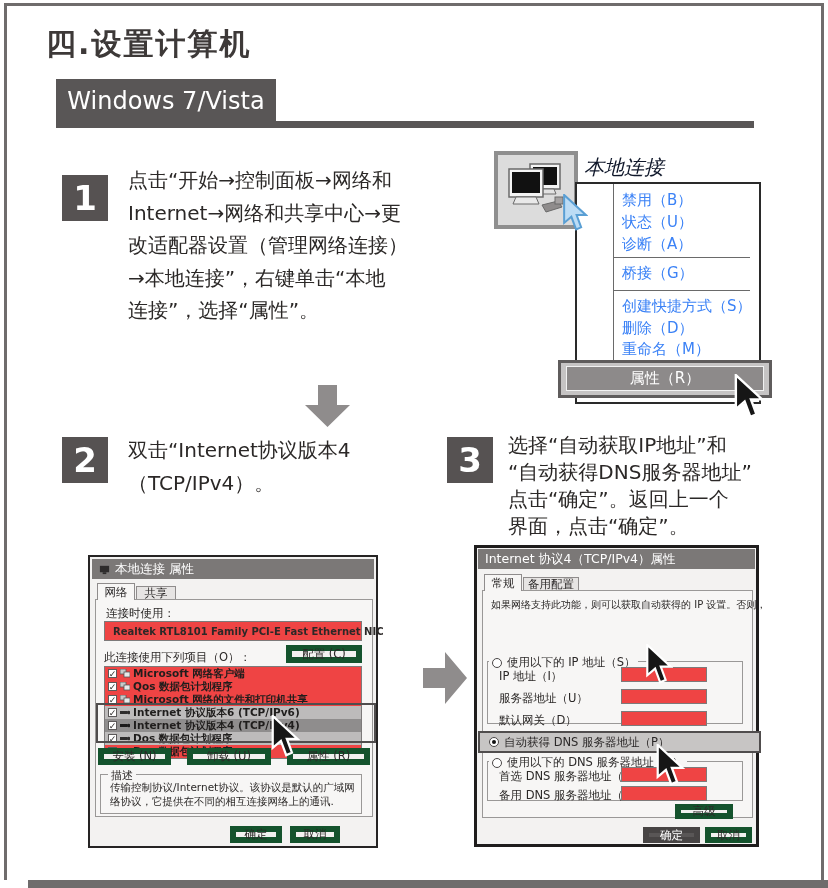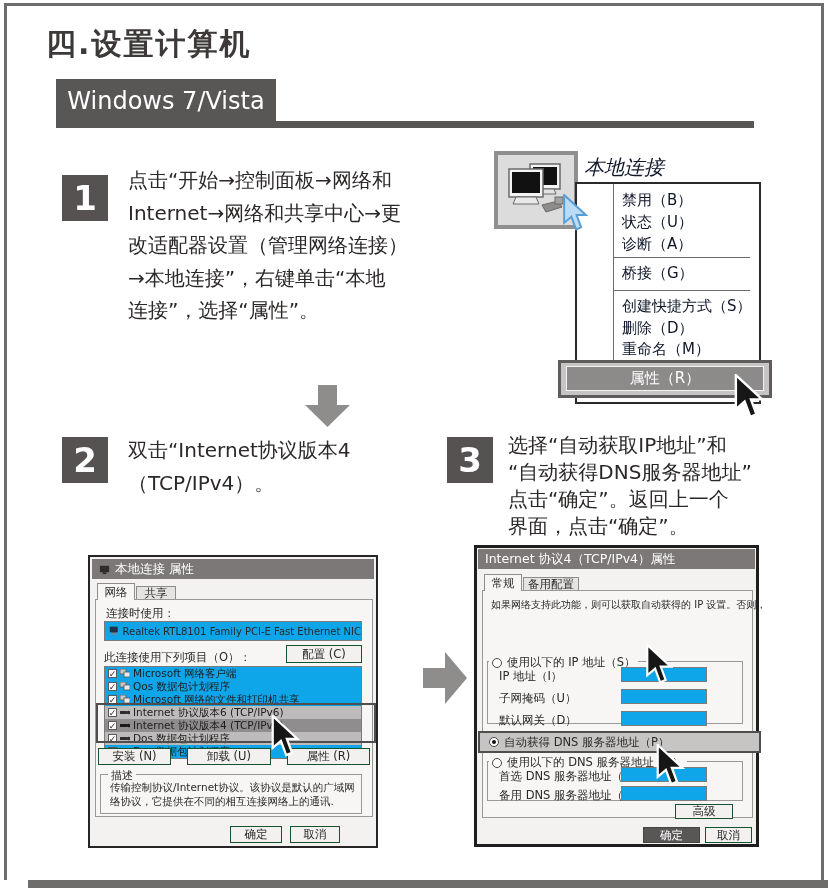--- a/index.html
+++ b/index.html
@@ -20,38 +20,38 @@
   .stepnum{width:46px;height:46px;background:#565252;color:#ffffff;font-size:34px;font-weight:bold;
            display:flex;align-items:center;justify-content:center;}
   .steptext{font-size:20px;line-height:32.5px;color:#2b2827;white-space:nowrap;}
   .steptext3{font-size:20px;line-height:27px;color:#2b2827;white-space:nowrap;}
   
   .iconbox{left:494px;top:151px;width:76px;height:70px;background:#dcdcdc;border:4px solid #8f8f8f;
            display:flex;align-items:center;justify-content:center;}
   .connlabel{left:584px;top:154px;font-size:20px;color:#0f172a;font-style:italic;}
   .ctxmenu{left:575px;top:182px;width:182px;height:218px;background:#ffffff;border:2px solid #2a2a2a;}
   .ctxgutter{left:613px;top:184px;width:1px;height:178px;background:#6a6a6a;}
-  .ctxitem{left:622px;font-size:15px;color:#0f172a;white-space:nowrap;}
+  .ctxitem{left:622px;font-size:15px;color:#3b82f6;white-space:nowrap;}
   .ctxdiv{left:614px;width:136px;height:1px;background:#6a6a6a;}
   .hl-outer{left:558px;top:360px;width:214px;height:38px;background:#c6c4c4;border:3px solid #5f5c5c;box-sizing:border-box;}
   .hl-inner{left:566px;top:366px;width:198px;height:25px;background:#8d8a8a;border:1px solid #f2f2f2;
             color:#ffffff;font-size:15px;display:flex;align-items:center;justify-content:center;box-sizing:border-box;}
   
   .dialog{background:#f3f2f1;box-sizing:border-box;}
   .titlebar{position:absolute;left:2px;top:2px;right:2px;height:20px;background:#7b7877;color:#ffffff;
             font-size:12.5px;display:flex;align-items:center;padding-left:7px;gap:5px;box-sizing:border-box;}
   .tab{position:absolute;font-size:11.5px;border:1px solid #8f8c8c;box-sizing:border-box;
        display:flex;align-items:center;justify-content:center;}
   .tab.active{background:#f7f6f5;border-bottom:none;z-index:3;}
   .tab.inactive{background:#e6e4e3;}
   .panel{position:absolute;border:1px solid #9a9897;box-sizing:border-box;background:#f7f6f5;}
   .lbl{position:absolute;font-size:11.5px;color:#2b2827;white-space:nowrap;}
   .smalltext{font-size:10.5px;color:#2b2827;white-space:nowrap;}
-  .fieldbox{position:absolute;background:#0ea5e9;border:1px solid #7d7a7a;box-sizing:border-box;}
-  .btn{position:absolute;background:#f2f1f0;border:1px solid #14532d;box-sizing:border-box;
+  .fieldbox{position:absolute;background:#ef4444;border:1px solid #7d7a7a;box-sizing:border-box;font-weight:bold;}
+  .btn{position:absolute;background:#f2f1f0;border:6px solid #14532d;box-sizing:border-box;
        font-size:11.5px;color:#2b2827;display:flex;align-items:center;justify-content:center;}
   .btn.dark{background:#595656;color:#ffffff;border-color:#474444;}
   .groupbox{position:absolute;border:1px solid #9a9897;box-sizing:border-box;}
   .listrow{height:13px;display:flex;align-items:center;gap:3px;font-size:10.5px;color:#1f1d1c;
            white-space:nowrap;padding-left:3px;}
   .chk{width:9px;height:9px;border:1px solid #5c5959;background:#ffffff;font-size:9px;line-height:8px;
        color:#2b2827;display:inline-flex;align-items:center;justify-content:center;flex:0 0 auto;box-sizing:border-box;}
   .radio{width:10px;height:10px;border-radius:50%;border:1px solid #4a4747;background:#ffffff;
          display:inline-flex;align-items:center;justify-content:center;flex:0 0 auto;box-sizing:border-box;}
   .radio .dot{width:4px;height:4px;border-radius:50%;background:#111;}
@@ -267,21 +267,21 @@
       </svg>
     </div>
 
     <div class="groupbox" style="left:10px;top:113px;width:256px;height:63px;"></div>
     <div class="radiorow" style="left:12px;top:107px;background:#f7f6f5;padding:0 3px;">
       <span class="radio"></span>
       <span>使用以下的 IP 地址（S）</span>
     </div>
     <div class="lbl" style="left:22px;top:121px;">IP 地址（I）</div>
     <div class="fieldbox" style="left:144px;top:119px;width:86px;height:15px;"></div>
-    <div class="lbl" style="left:22px;top:143px;">子网掩码（U）</div>
+    <div class="lbl" style="left:22px;top:143px;">服务器地址（U）</div>
     <div class="fieldbox" style="left:144px;top:141px;width:86px;height:15px;"></div>
     <div class="lbl" style="left:22px;top:165px;">默认网关（D）</div>
     <div class="fieldbox" style="left:144px;top:163px;width:86px;height:15px;"></div>
 
     <div class="hlbar" style="left:1px;top:183px;width:283px;height:22px;">
       <span class="inner">
         <span class="radio">
             <span class="dot"></span>
           </span>
         <span>自动获得 DNS 服务器地址（P）</span>

